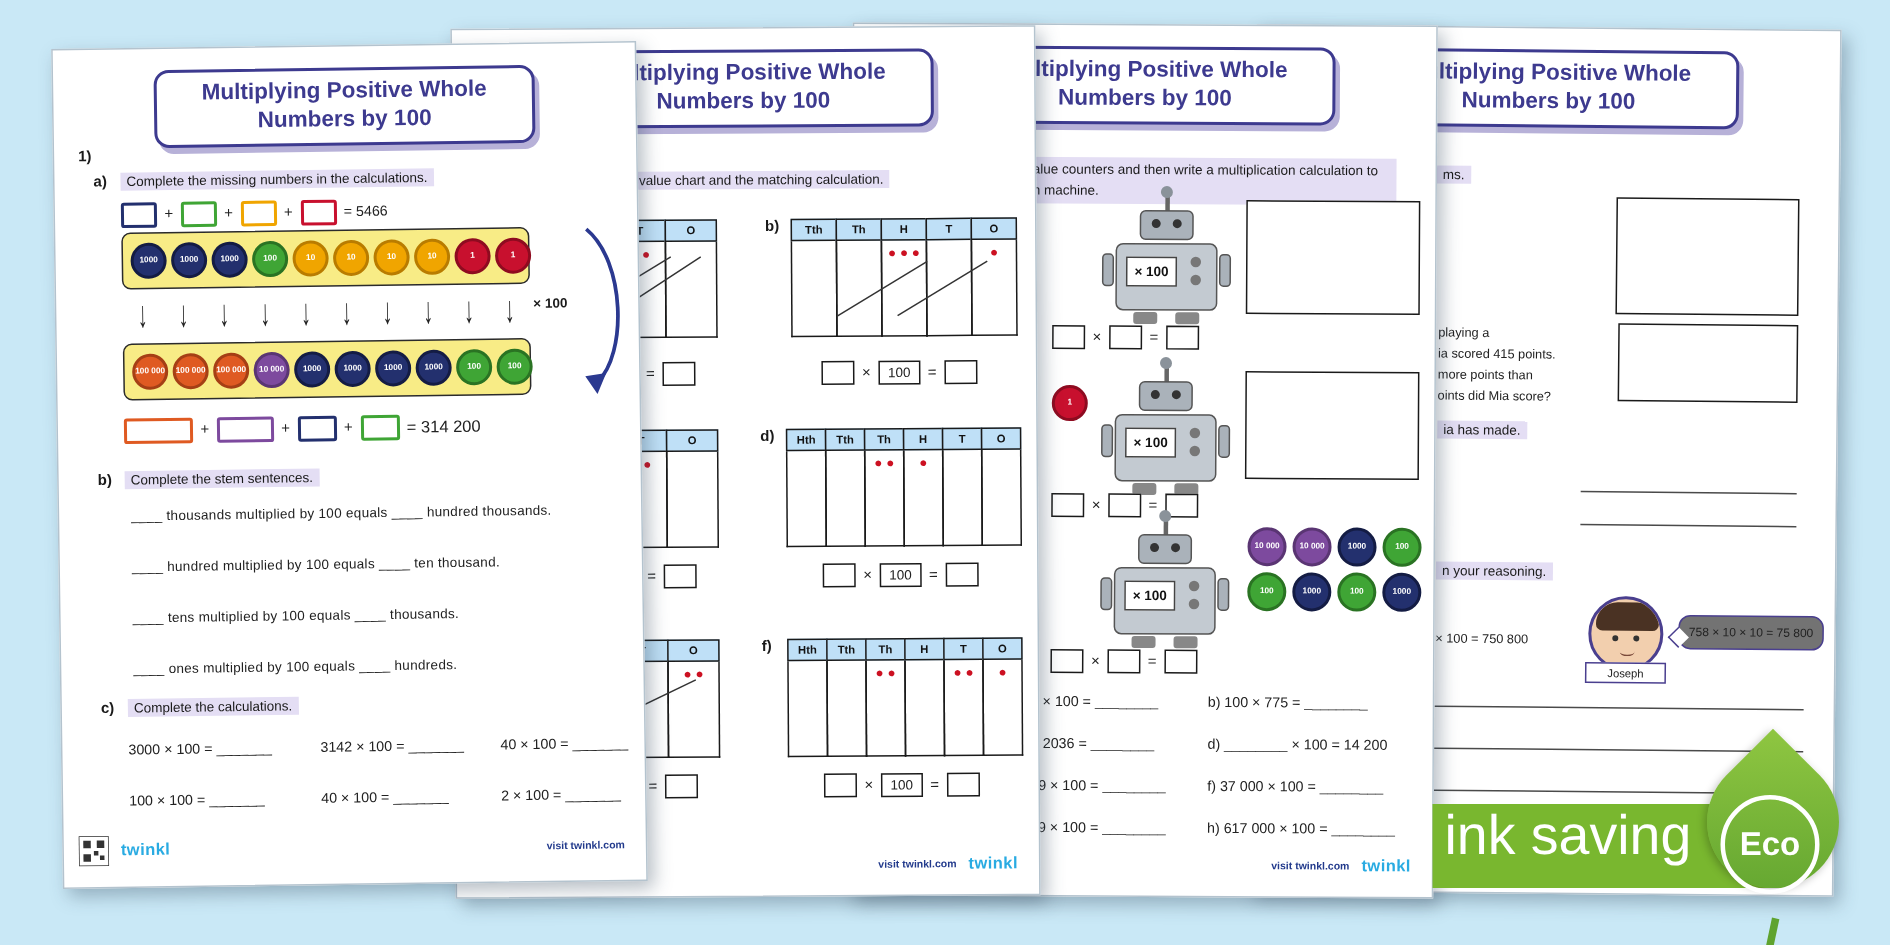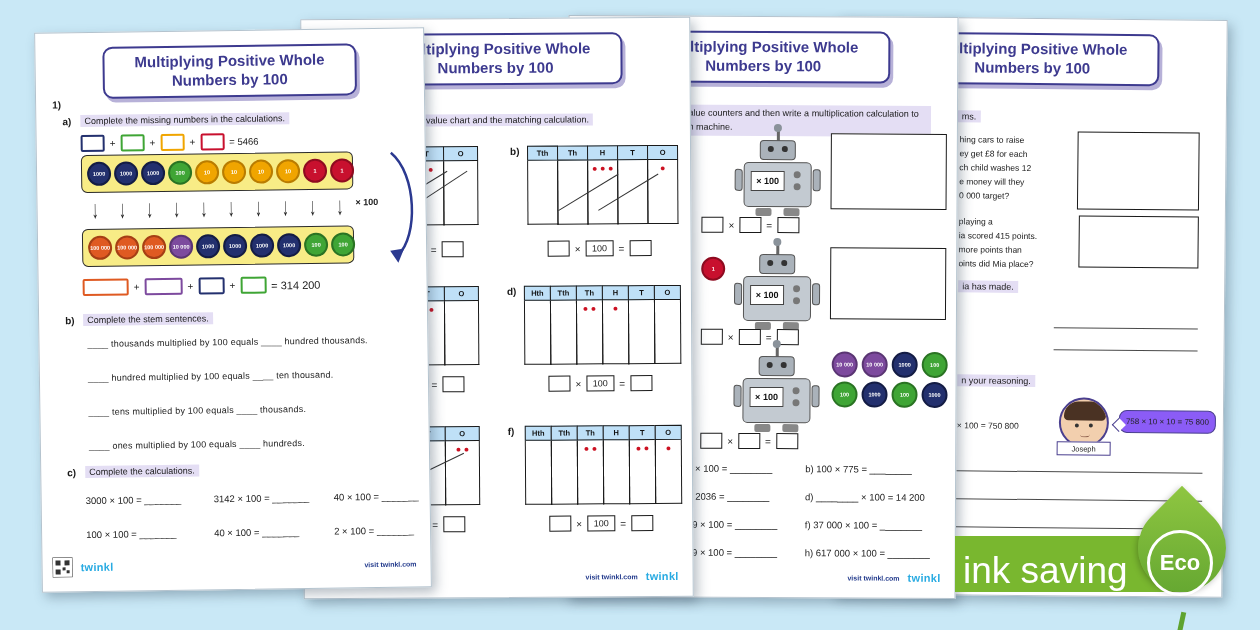--- a/index.html
+++ b/index.html
@@ -45,54 +45,47 @@
   .robot .arm.l{left:1px}.robot .arm.r{left:79px}
   .robot .foot{position:absolute;top:77px;width:16px;height:8px;background:#888;border-radius:2px}
   .robot .foot.l{left:22px}.robot .foot.r{left:50px}
   .wline{position:absolute;border-bottom:1px solid #4a4a4a;height:0}
   .stbox{position:absolute;border:1.5px solid #6a5aa0;border-radius:3px;background:#fff;font-size:8px;color:#222;display:flex;flex-direction:column;align-items:center;justify-content:center;gap:4px;text-align:center}
   .avatar{position:absolute;width:50px;height:50px;border-radius:50%;background:#f2cfae;border:2px solid #4a3f8f;overflow:hidden}
   .avatar .hair{position:absolute;left:3px;top:2px;width:42px;height:19px;background:#4a3223;border-radius:20px 20px 6px 6px}
   .avatar::before{content:"";position:absolute;left:14px;top:24px;width:4px;height:4px;background:#333;border-radius:50%;box-shadow:14px 0 0 #333}
   .avatar::after{content:"";position:absolute;left:19px;top:32px;width:10px;height:5px;border-bottom:1.5px solid #7a4a3a;border-radius:50%}
   .nametag{position:absolute;width:54px;height:14px;background:#fff;border:1.2px solid #4a3f8f;font-size:7.5px;text-align:center;line-height:13px;color:#222}
-  .bubble{position:absolute;border:1.5px solid #4a3f8f;border-radius:8px;background:#8b5cf6;font-size:8px;padding:6px;white-space:nowrap;color:#222}
+  .bubble{position:absolute;border:1.5px solid #4a3f8f;border-radius:8px;background:#737373;font-size:8px;padding:6px;white-space:nowrap;color:#222}
   .bubble::before{content:"";position:absolute;left:-6px;top:9px;width:9px;height:9px;background:#fff;border-left:1.5px solid #4a3f8f;border-bottom:1.5px solid #4a3f8f;transform:rotate(45deg)}
   .visit{font-size:7px;color:#223a8c;font-weight:bold}
   .twinkl{font-size:11px;color:#29abe2;font-weight:bold;letter-spacing:.3px}
   .frow{position:absolute;display:flex;gap:8px;align-items:center}
-  .eco-banner{position:absolute;left:955px;top:536px;width:240px;height:56px;background:#79b72f;z-index:50;color:#fff;font-size:37px;display:flex;align-items:flex-end;padding-left:8px}
+  .eco-banner{position:absolute;left:955px;top:536px;width:240px;height:56px;background:#79b72f;z-index:50;color:#fff;font-size:37px;display:flex;align-items:flex-start;padding-left:8px}
   .eco-leaf-wrap{position:absolute;left:1128px;top:490px;width:110px;height:156px;z-index:60}
   .leaf{position:absolute;left:10px;top:14px;width:88px;height:88px;background:linear-gradient(135deg,#8fc641,#5fa32f);border-radius:0 50% 50% 50%;transform:rotate(45deg);box-shadow:0 2px 6px rgba(0,0,0,.25)}
   .stem2{position:absolute;left:51px;top:122px;width:5px;height:22px;background:#5fa32f;transform:rotate(12deg)}
   .ring{position:absolute;left:19px;top:40px;width:66px;height:66px;border:3px solid #fff;border-radius:50%;display:flex;align-items:center;justify-content:center;color:#fff;font-weight:bold;font-size:22px}
 </style>
 </head>
 <body>
 
 <div class="stage">
 
   <div class="sheet" style="left:835px;top:18px;width:390px;height:578px;transform:rotate(0.55deg);z-index:10">
     <div class="titlebox"><span>Multiplying Positive Whole Numbers by 100</span></div>
     <div class="hl" style="left:120px;top:92px">ms.</div>
 
-    <div class="ptext" style="left:122px;top:114px">
-      <div>hing cars to raise</div>
-      <div>ey get £8 for each</div>
-      <div>ch child washes 12</div>
-      <div>e money will they</div>
-      <div>0 000 target?</div>
-    </div>
     <div class="obox" style="left:240px;top:112px;width:122px;height:78px"></div>
 
     <div class="ptext" style="left:122px;top:196px">
       <div>playing a</div>
       <div>ia scored 415 points.</div>
       <div>more points than</div>
-      <div>oints did Mia place?</div>
+      <div>oints did Mia score?</div>
     </div>
     <div class="obox" style="left:242px;top:196px;width:120px;height:52px"></div>
 
     <div class="hl" style="left:122px;top:262px">ia has made.</div>
 
     <div class="wline" style="left:218px;top:308px;width:144px"></div>
     <div class="wline" style="left:218px;top:330px;width:144px"></div>
 
     <div class="hl" style="left:122px;top:356px">n your reasoning.</div>
 

